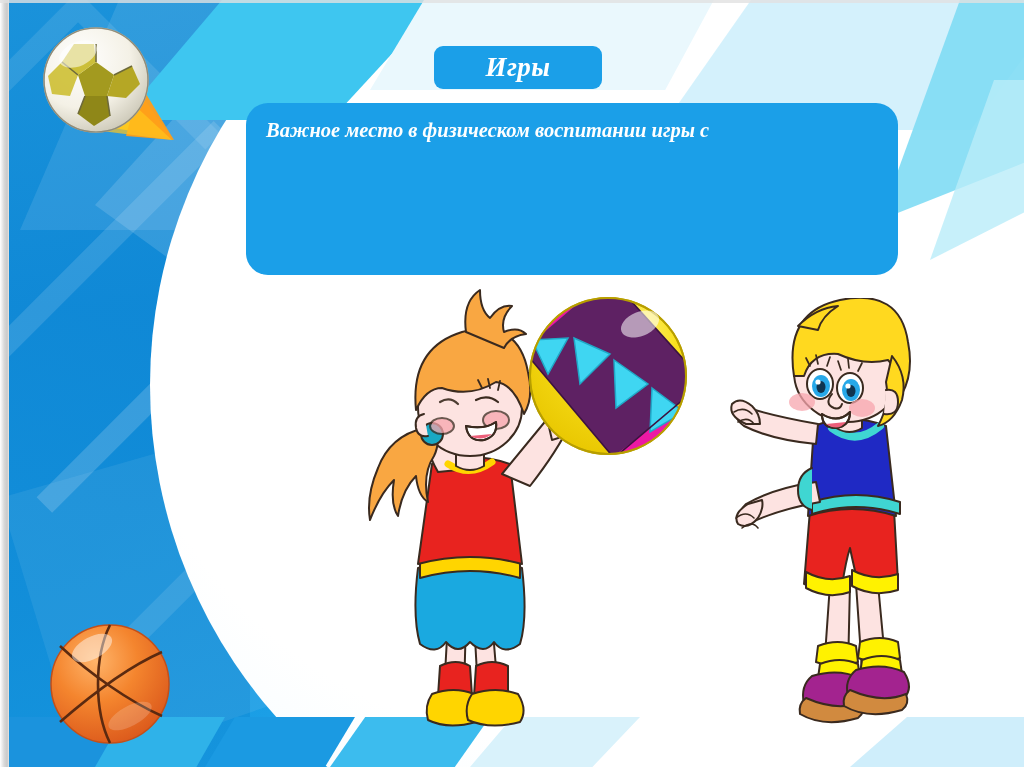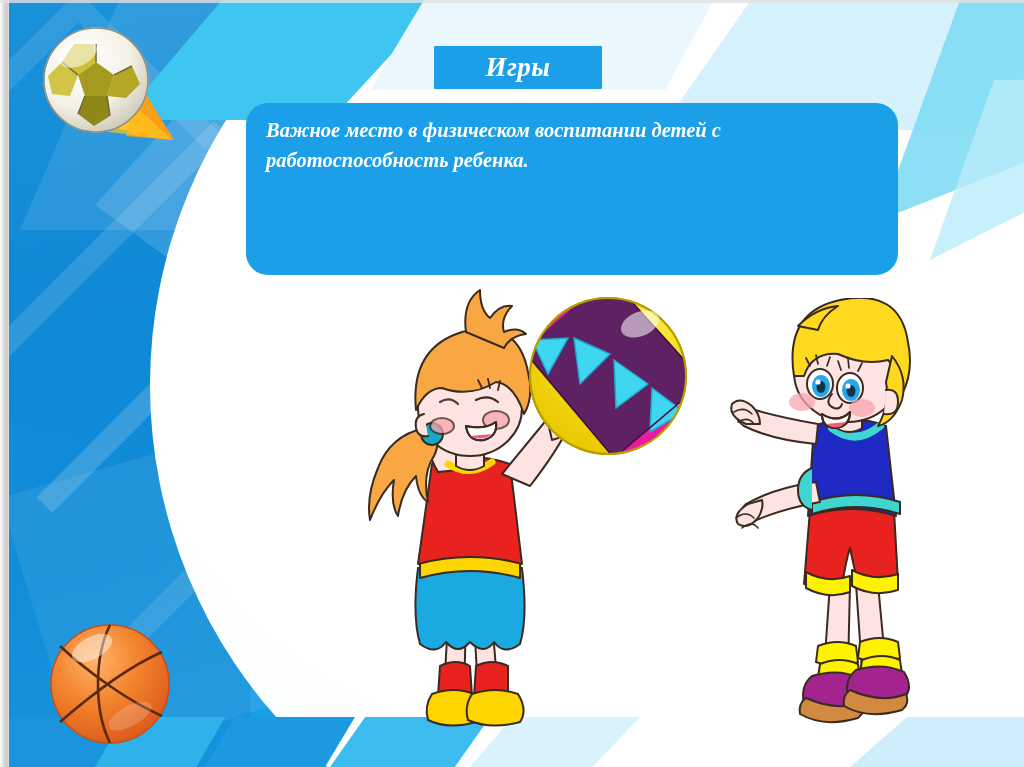--- a/index.html
+++ b/index.html
@@ -54,21 +54,21 @@
   .bs3{left:205px;width:150px;background:#1b9ae2;clip-path:polygon(20% 0,100% 0,80% 100%,0 100%);}
   .bs4{left:330px;width:160px;background:#3cbcee;clip-path:polygon(22% 0,100% 0,78% 100%,0 100%);}
   .bs5{left:470px;width:170px;background:#d9f2fb;clip-path:polygon(25% 0,100% 0,72% 100%,0 100%);}
   .bs6{left:620px;width:240px;background:#ffffff;clip-path:polygon(18% 0,100% 0,86% 100%,0 100%);}
   .bs7{left:850px;width:190px;background:#cfeefb;clip-path:polygon(30% 0,100% 0,100% 100%,0 100%);}
   
   .left-strip{position:absolute;left:0;top:0;width:9px;height:767px;background:linear-gradient(90deg,#ffffff 0%,#d9d9d9 45%,#c9c9c9 80%,#e6e6e6 100%);z-index:40;}
   .top-strip{position:absolute;left:0;top:0;width:1024px;height:3px;background:rgba(225,225,225,.8);z-index:40;}
   
   .title-badge{
-    position:absolute;left:434px;top:46px;width:168px;height:43px;border-radius:1px;
+    position:absolute;left:434px;top:46px;width:168px;height:43px;border-radius:9px;
     background:#1b9fe8;display:flex;align-items:center;justify-content:center;z-index:30;
   }
   .title-badge span{
     color:#ffffff;font-weight:bold;font-style:italic;font-size:27px;letter-spacing:.5px;
     font-family:"Liberation Serif", serif;
   }
   
   .text-bubble{
     position:absolute;left:246px;top:103px;width:652px;height:172px;border-radius:22px;
     background:#1b9fe8;z-index:29;padding:12px 26px 0 20px;box-sizing:border-box;
@@ -316,20 +316,19 @@
         <path d="M166 92 q12 -2 12 12 q0 14 -14 12" fill="#fde3e1"></path>
       </g>
     </svg>
   </div>
 
   <div class="title-badge">
     <span>Игры</span>
   </div>
 
   <div class="text-bubble">
-    <p>Важное место в физическом воспитании детей с</p>
-    <p>работоспособность ребенка.</p>
+    <p>Важное место в физическом воспитании игры с</p>
   </div>
 
   <div class="left-strip"></div>
   <div class="top-strip"></div>
 
 </div>
 
 </body></html>

